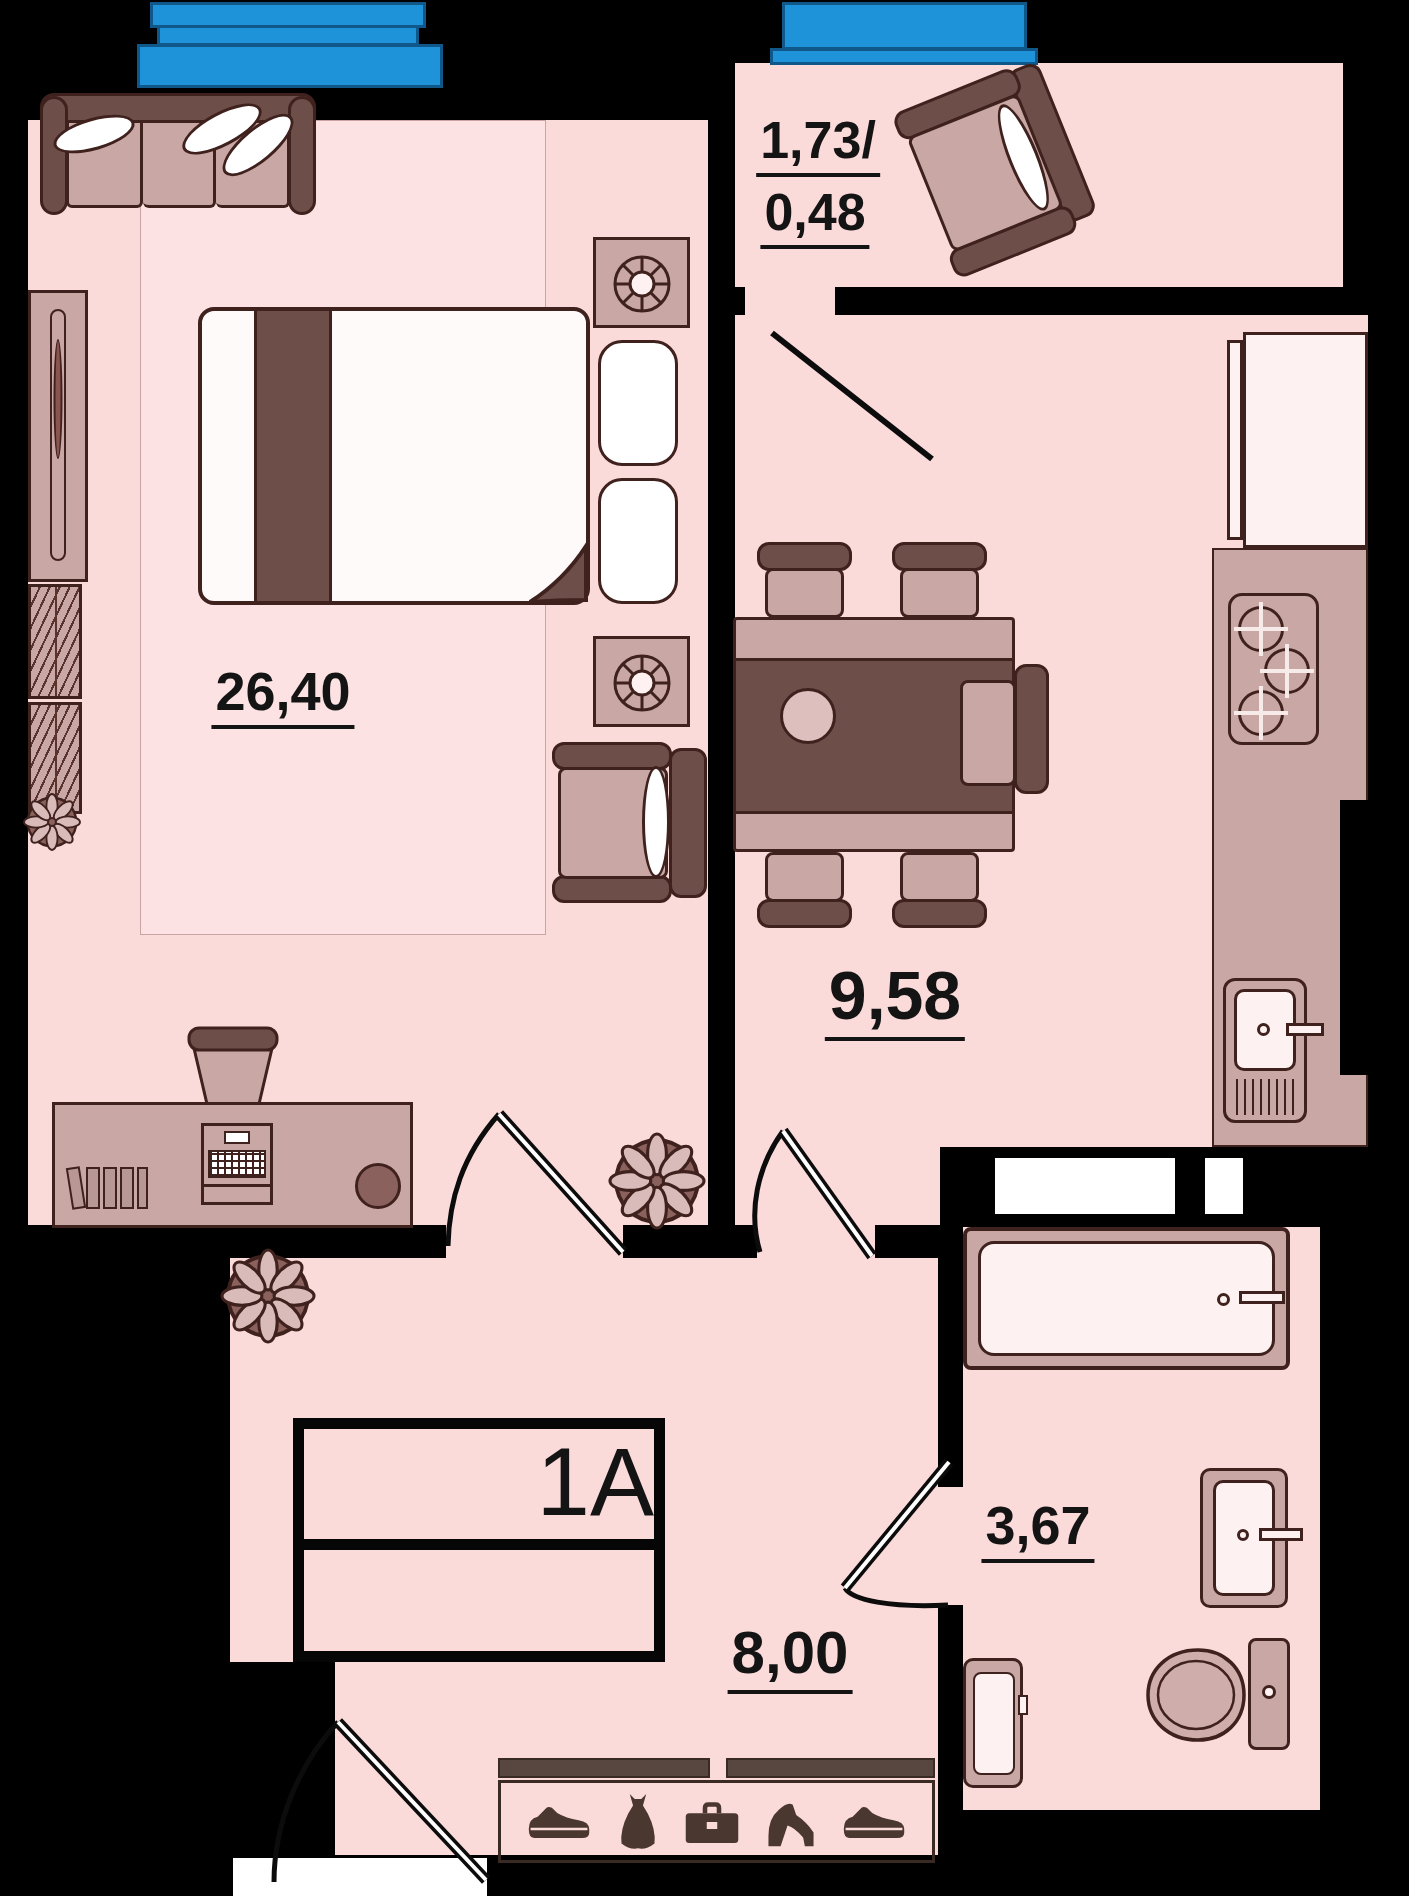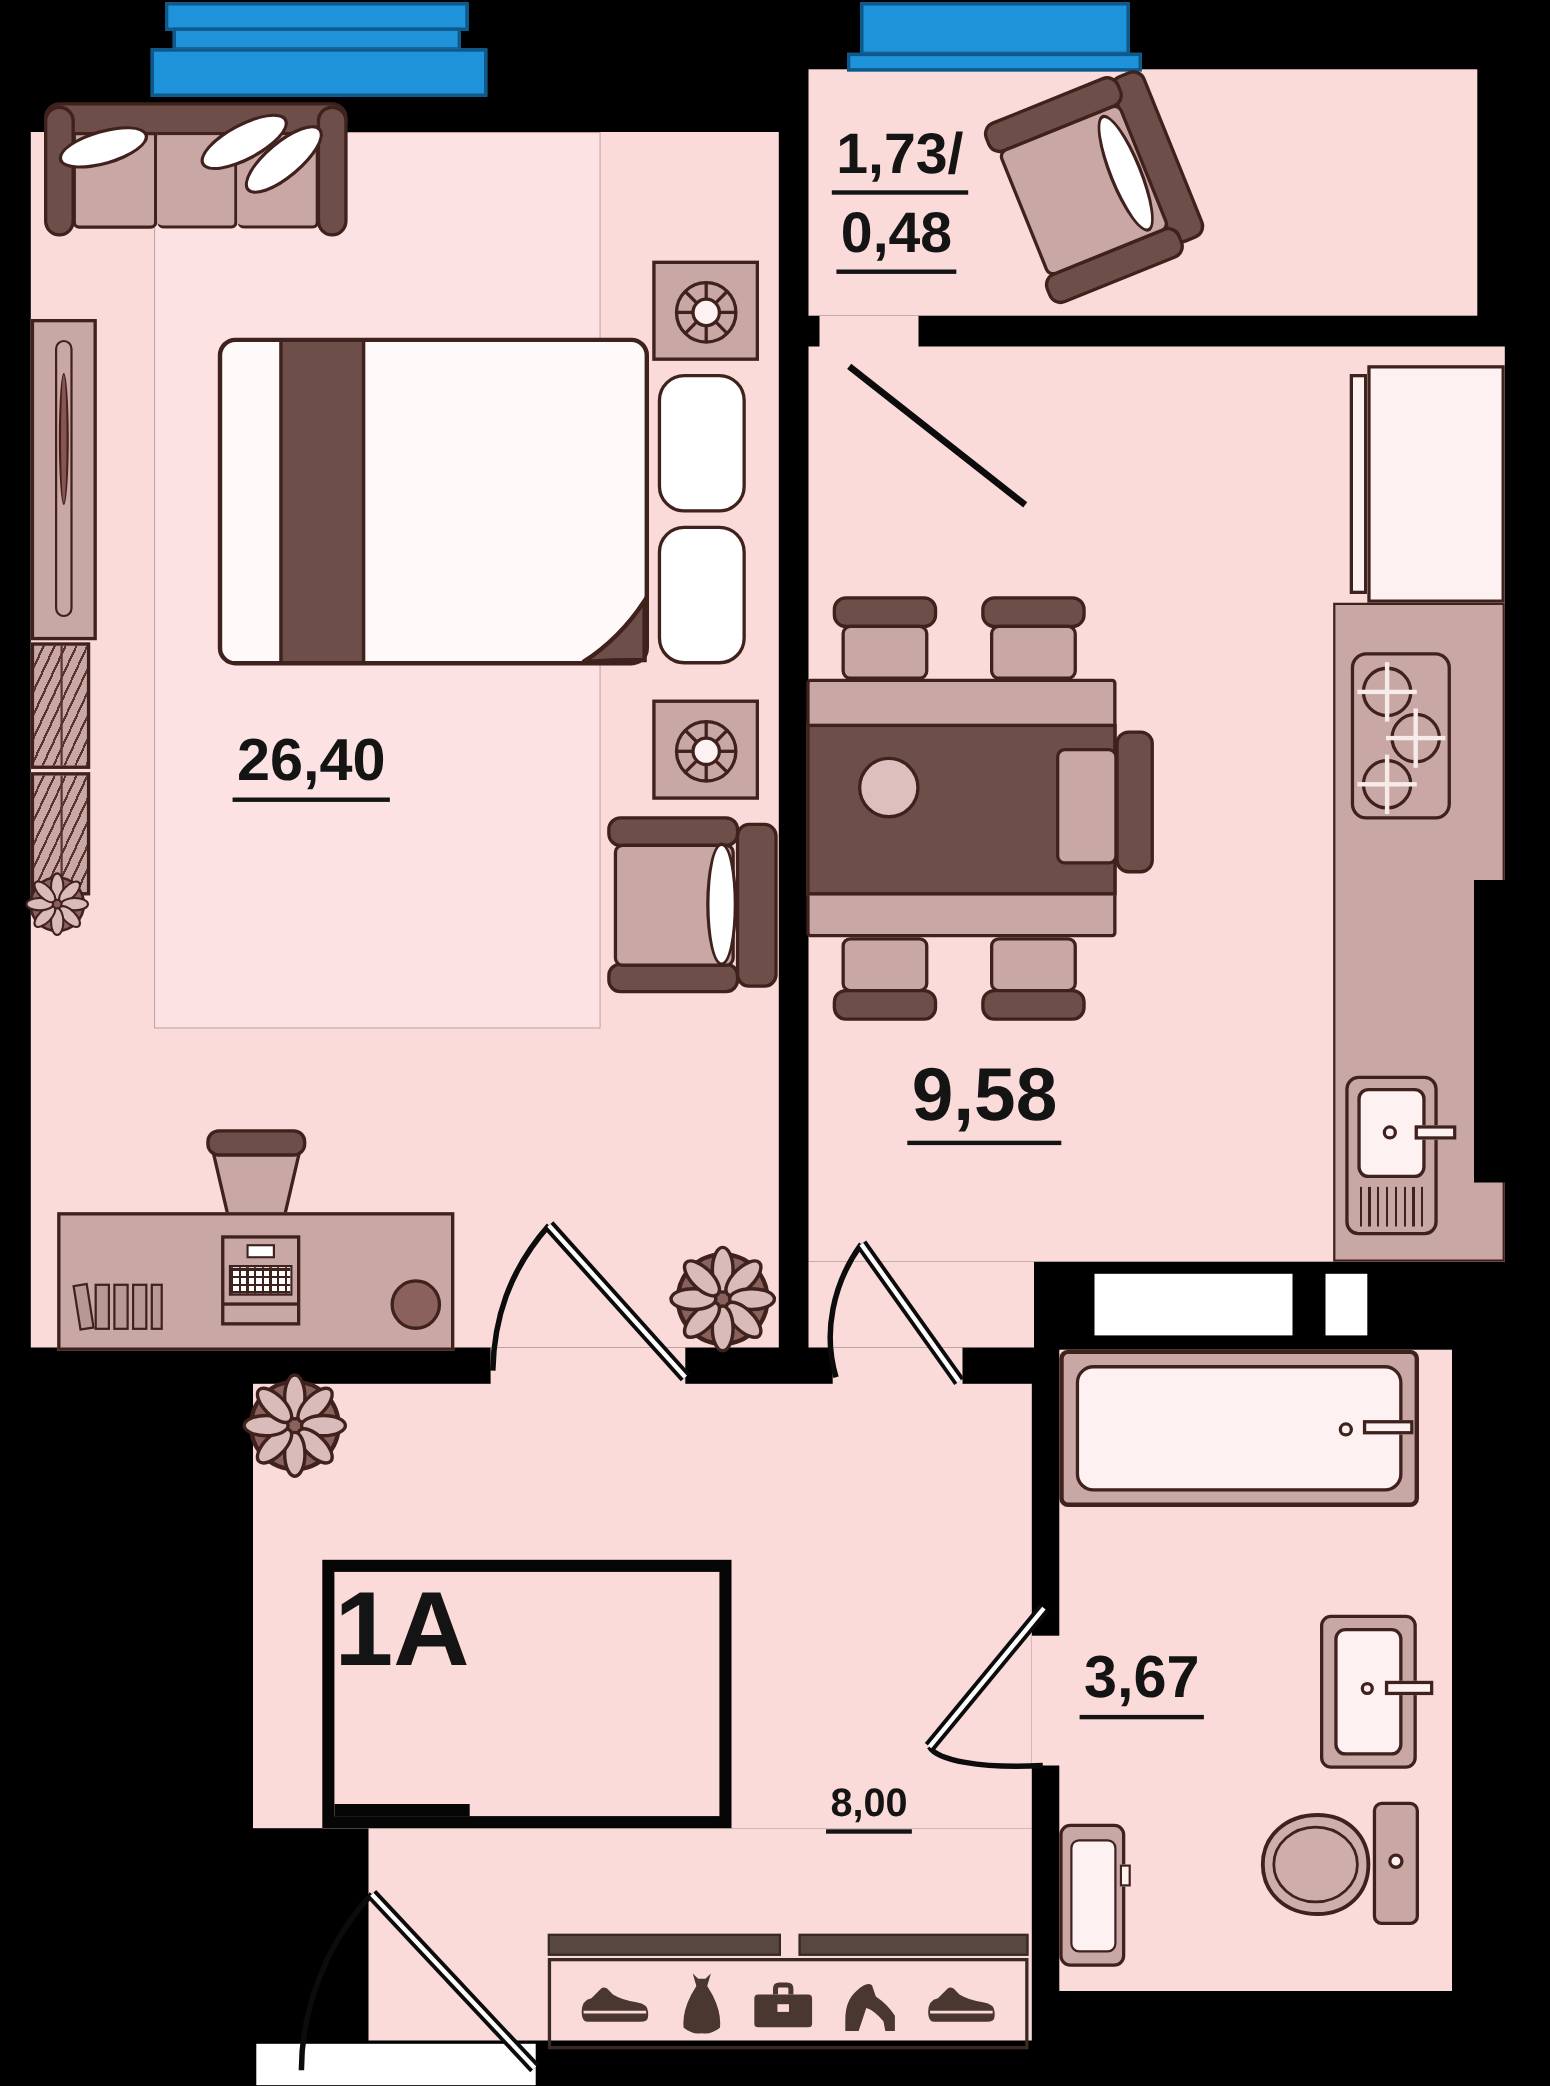--- a/index.html
+++ b/index.html
@@ -18,21 +18,21 @@
   .white{background:var(--lite);border:3px solid var(--ink);}
   .rlg{border-radius:14px;}
   .rsm{border-radius:8px;}
   .lbl{color:var(--txt);font-weight:600;white-space:nowrap;
        transform:translateX(-50%);z-index:30;}
   .lbl span{display:inline-block;border-bottom:4px solid var(--txt);padding:0 4px 3px;}
   .win{background:var(--blue);border:3px solid var(--blueline);}
   .pillow{background:#fff;border:3px solid var(--ink);border-radius:50%;}
   .z2{z-index:2}.z3{z-index:6}.z4{z-index:40}
   .plate{border:11px solid #060606;background:var(--floor);z-index:25;
-         display:flex;flex-direction:row;color:var(--txt);font-weight:700;text-align:left;}
+         display:flex;flex-direction:column;color:var(--txt);font-weight:400;text-align:right;}
   .plate .c1{flex:0 0 110px;border-bottom:11px solid #060606;font-size:96px;line-height:106px;}
   .plate .c2{flex:1;font-size:86px;line-height:112px;}
   .burner{border:3px solid var(--ink);border-radius:50%;background:var(--mid);}
   .burner::before,.burner::after{content:"";position:absolute;background:#f7ebe9;}
   .burner::before{left:50%;top:-7px;bottom:-7px;width:4px;margin-left:-2px;}
   .burner::after{top:50%;left:-7px;right:-7px;height:4px;margin-top:-2px;}
   .hatch{background:var(--mid);border:3px solid var(--ink);
     background-image:repeating-linear-gradient(115deg,transparent 0 7px,#5a332e 7px 9px);}
   .hatch::after{content:"";position:absolute;left:50%;top:0;bottom:0;width:2px;background:#5a332e;}
   .books{display:flex;gap:3px;align-items:flex-end;}
@@ -316,20 +316,20 @@
       <path d="M338 1722 C297 1766 274 1826 274 1882" stroke="#0c0c0c" stroke-width="5"></path>
       <line x1="486" y1="1880" x2="338" y2="1722" stroke="#0c0c0c" stroke-width="11"></line>
       <line x1="486" y1="1880" x2="338" y2="1722" stroke="#fff" stroke-width="4"></line>
     </g>
   </svg>
 
   <div class="abs lbl" style="left:283px;top:660px;font-size:54px;"><span>26,40</span></div>
   <div class="abs lbl" style="left:895px;top:956px;font-size:68px;"><span>9,58</span></div>
   <div class="abs lbl" style="left:818px;top:110px;font-size:52px;"><span>1,73/</span></div>
   <div class="abs lbl" style="left:815px;top:182px;font-size:52px;"><span>0,48</span></div>
-  <div class="abs lbl" style="left:790px;top:1618px;font-size:36px;"><span>8,00</span></div>
+  <div class="abs lbl" style="left:790px;top:1618px;font-size:60px;"><span>8,00</span></div>
   <div class="abs lbl" style="left:1038px;top:1494px;font-size:54px;"><span>3,67</span></div>
 
   <div class="abs plate" style="left:293px;top:1418px;width:372px;height:244px;">
     <div class="c1">1A</div>
   </div>
 
 </div>
 
 </body></html>

